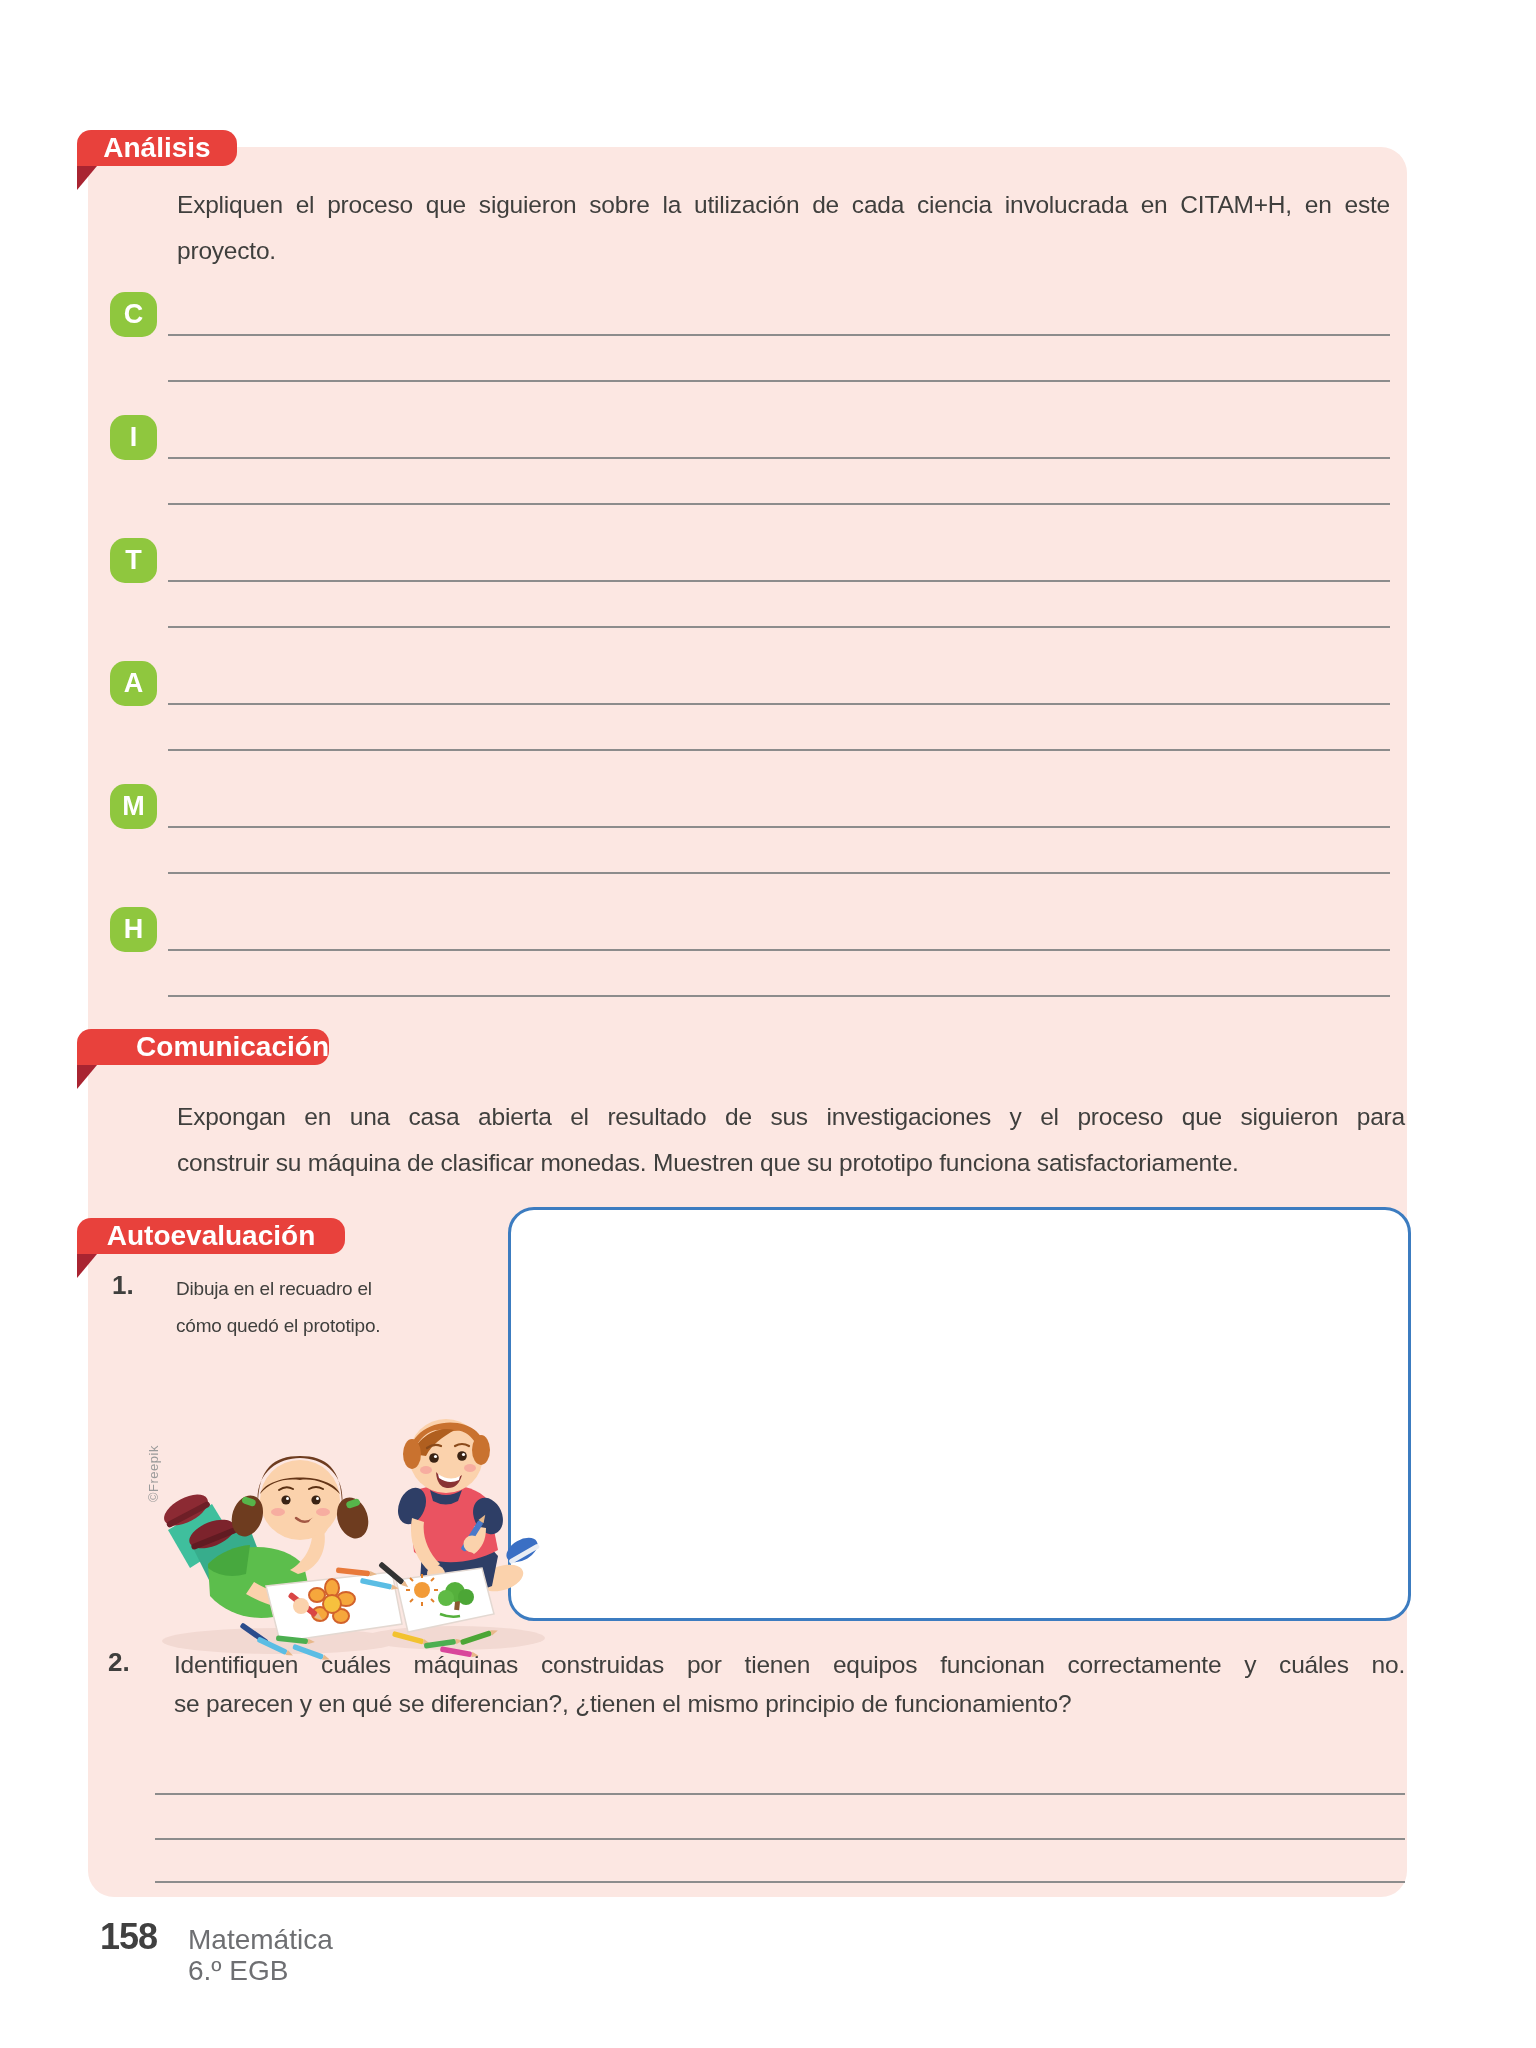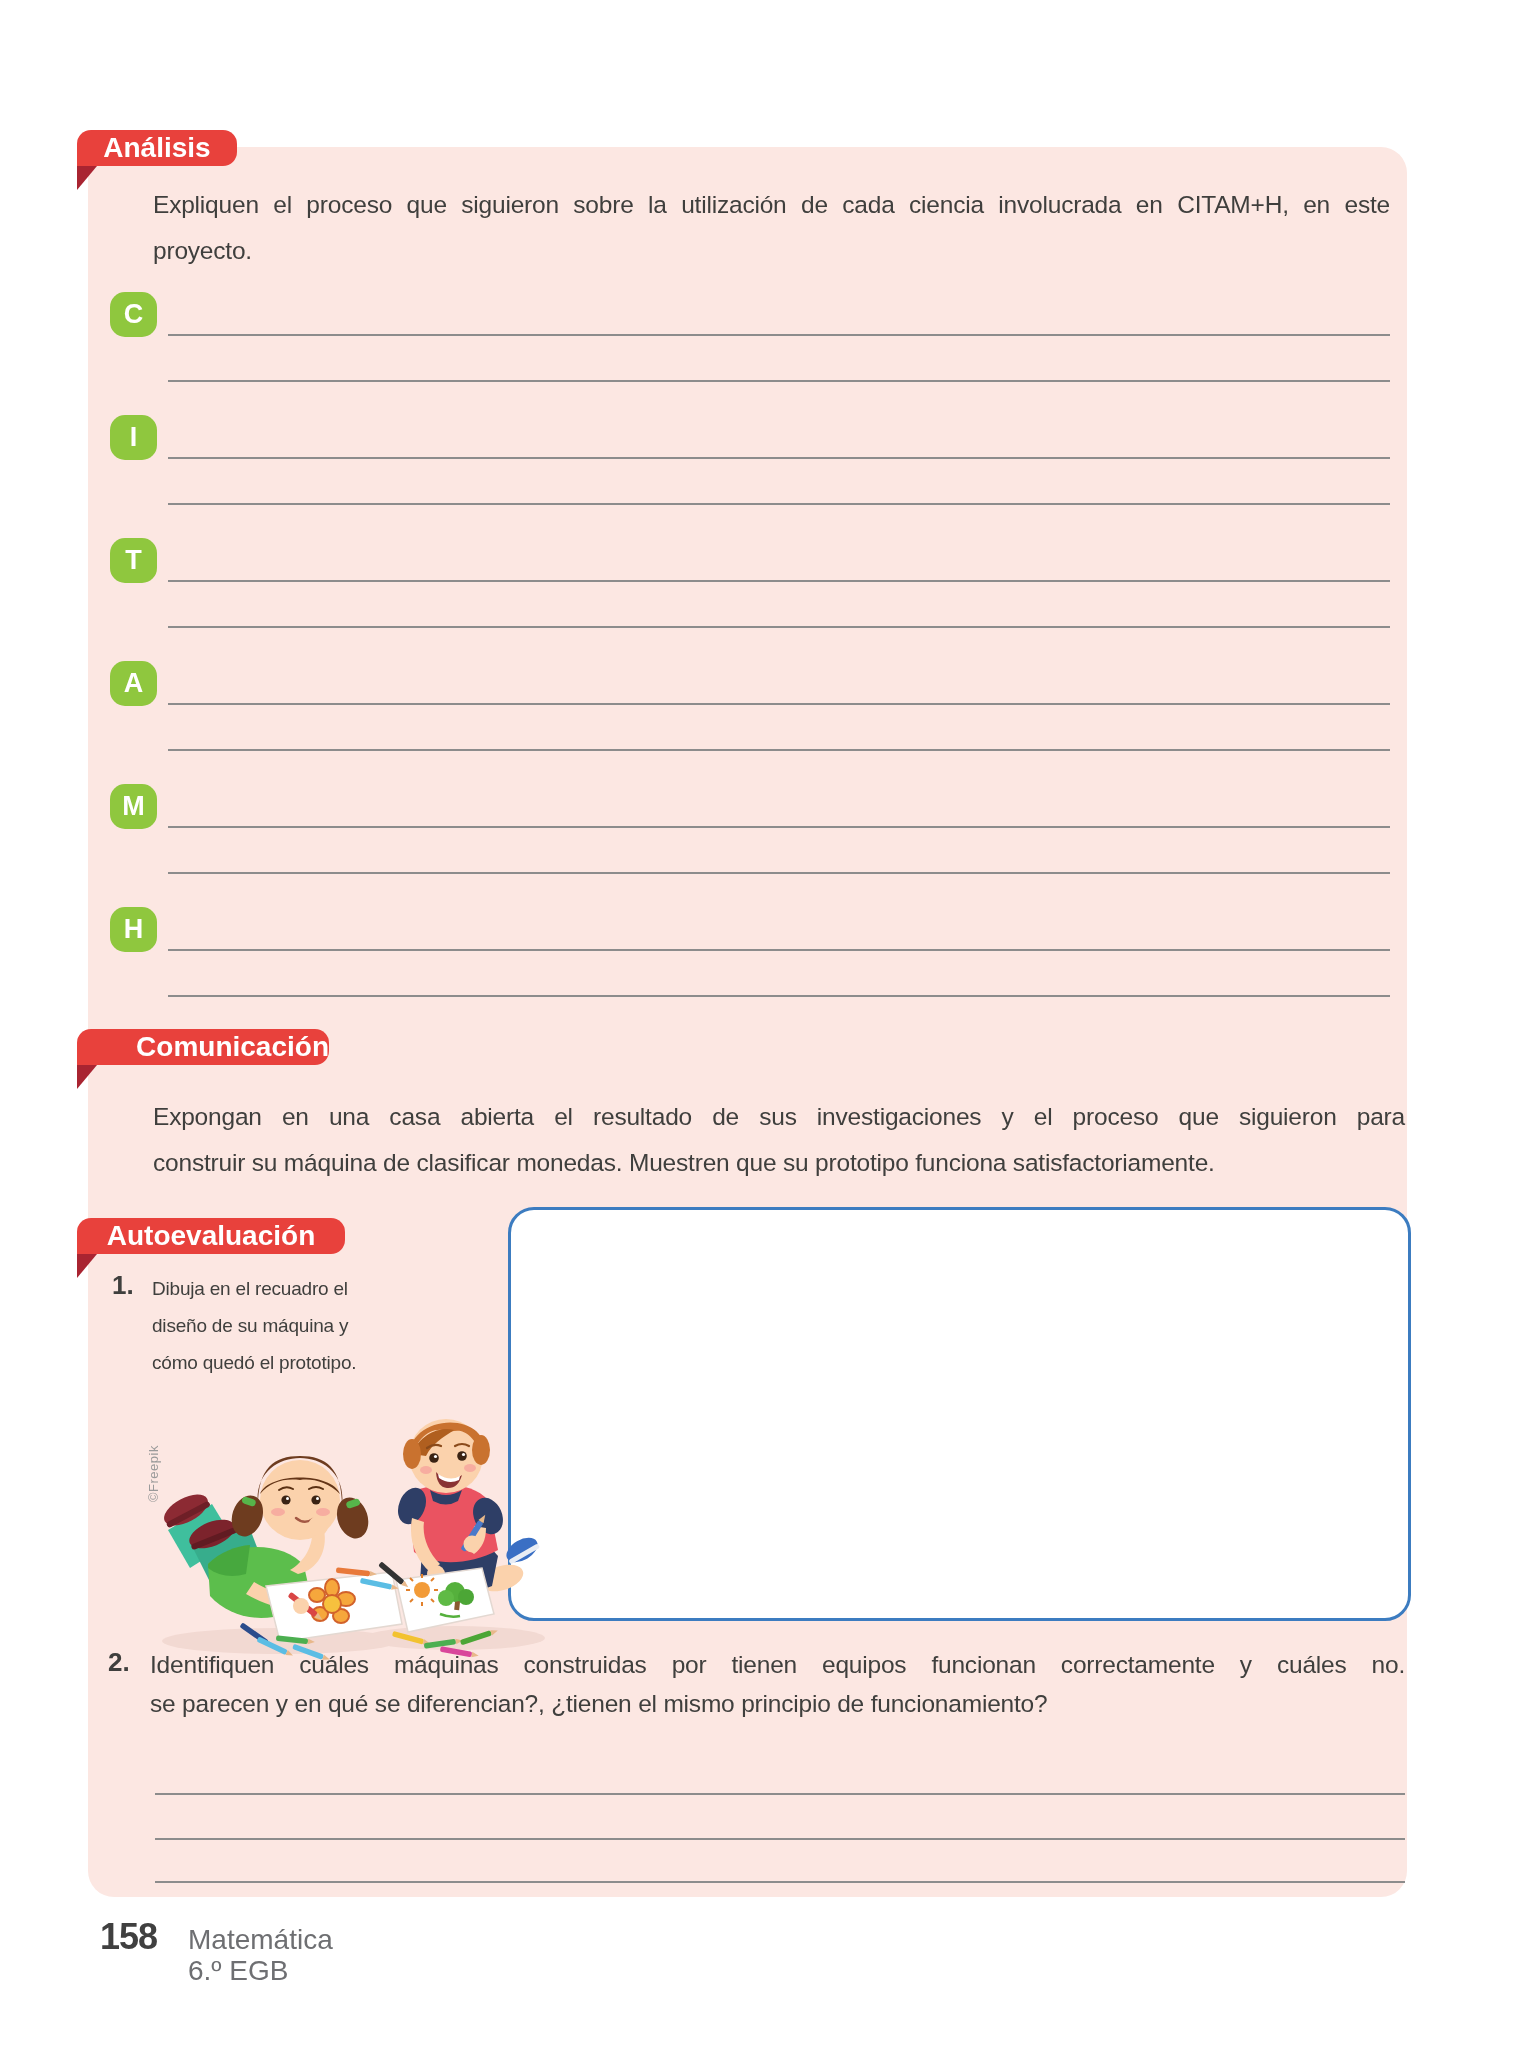--- a/index.html
+++ b/index.html
@@ -11,21 +11,21 @@
   .ribbon{position:absolute;height:36px;background:#E8413C;color:#ffffff;
           border-radius:14px 14px 14px 0;display:flex;align-items:center;justify-content:center;
           font-weight:700;font-size:28px;z-index:4;}
   .ribbon::after{content:"";position:absolute;left:0;top:100%;width:0;height:0;
           border-top:24px solid #A92431;border-right:20px solid transparent;}
   .ribbon-analisis{left:77px;top:130px;width:160px;}
   .ribbon-comunicacion{left:77px;top:1029px;width:252px;justify-content:flex-end;}
   .ribbon-autoevaluacion{left:77px;top:1218px;width:268px;}
   
   .para{position:absolute;font-size:24.5px;letter-spacing:-0.2px;line-height:46px;font-weight:400;}
-  .para .tline{white-space:nowrap;}
+  .para .tline{white-space:nowrap;margin-left:24px;}
   .just .tline.j{text-align:justify;text-align-last:justify;}
   .para1{left:153px;top:182px;width:1237px;}
   .para2{left:153px;top:1094px;width:1252px;}
   
   .lrow{position:absolute;left:0;top:0;width:1536px;height:0;}
   .lbadge{position:absolute;left:110px;width:47px;height:45px;background:#8FC73E;border-radius:15px;
           color:#ffffff;font-weight:700;font-size:27px;display:flex;align-items:center;justify-content:center;}
   .wline{position:absolute;left:168px;width:1222px;height:2px;background:#8C8C8C;}
   .botline{position:absolute;left:155px;width:1250px;height:2px;background:#8C8C8C;}
   
@@ -97,21 +97,20 @@
       <div class="tline">construir su máquina de clasificar monedas. Muestren que su prototipo funciona satisfactoriamente.</div>
     </div>
 
   <div class="ribbon ribbon-autoevaluacion">
     <span>Autoevaluación</span>
   </div>
 
   <span class="itemnum" style="left:112px;top:1270px">1.</span>
   <div class="para item1-text">
       <div class="tline">Dibuja en el recuadro el</div>
-      <div class="tline">diseño de su máquina y</div>
       <div class="tline">cómo quedó el prototipo.</div>
     </div>
 
   <div class="drawbox"></div>
 
   <div class="credit">©Freepik</div>
 
   <svg class="illo" viewBox="0 0 440 268">
 
     <ellipse cx="130" cy="243" rx="118" ry="13" fill="#F2D9D2"></ellipse>

